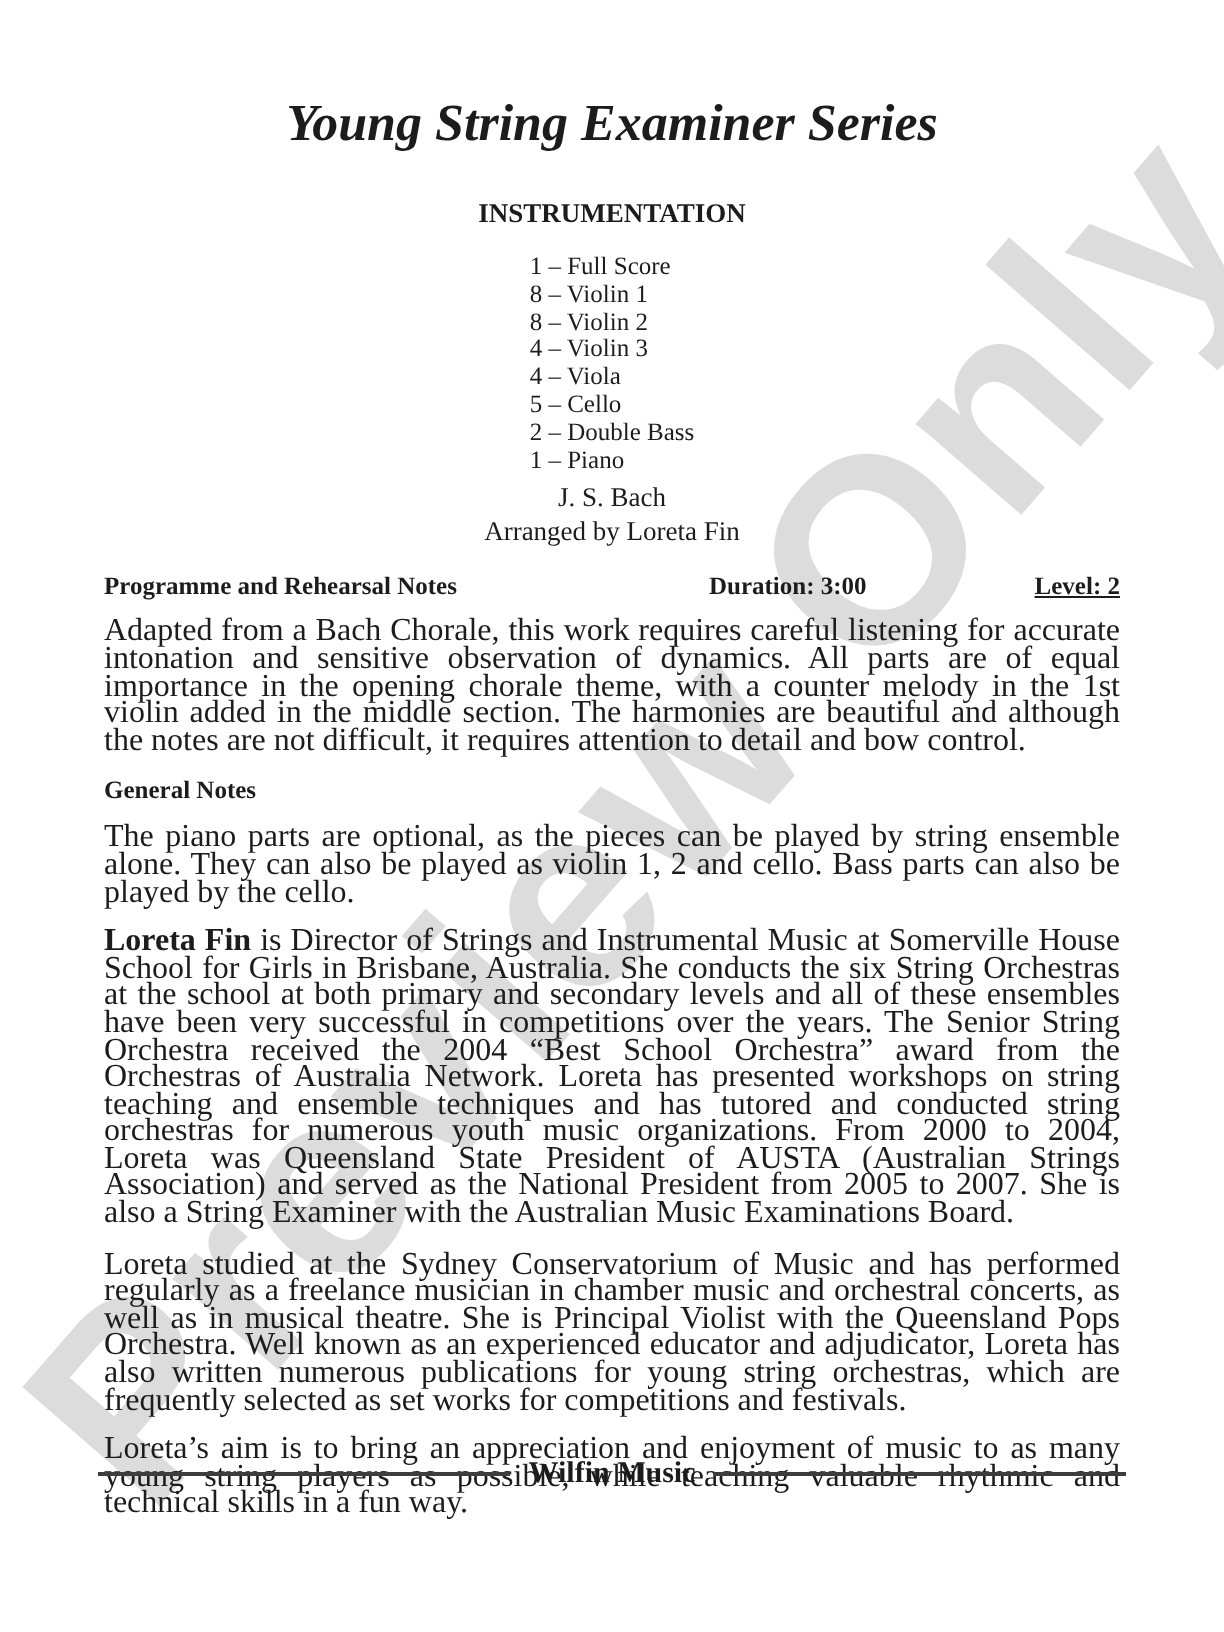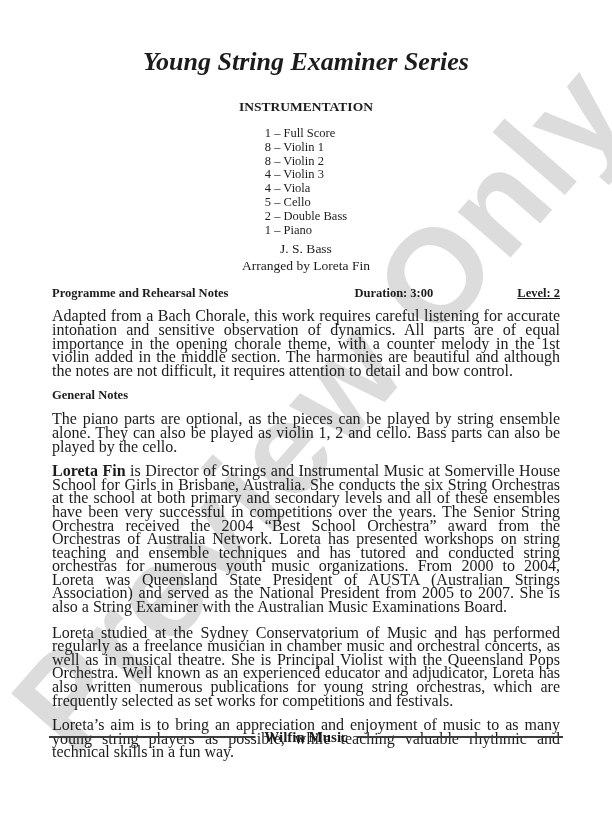--- a/index.html
+++ b/index.html
@@ -126,21 +126,21 @@
     <li>1 – Full Score</li>
     <li>8 – Violin 1</li>
     <li>8 – Violin 2</li>
     <li>4 – Violin 3</li>
     <li>4 – Viola</li>
     <li>5 – Cello</li>
     <li>2 – Double Bass</li>
     <li>1 – Piano</li>
   </ul>
 
-  <div class="composer">J. S. Bass</div>
+  <div class="composer">J. S. Bach</div>
   <div class="arranger">Arranged by Loreta Fin</div>
 
   <div class="meta-row">
     <span class="notes-heading">Programme and Rehearsal Notes</span>
     <span class="duration">Duration: 3:00</span>
     <span class="level">Level: 2</span>
   </div>
 
   <p class="body-text p1">Adapted from a Bach Chorale, this work requires careful listening for accurate intonation and sensitive observation of dynamics. All parts are of equal importance in the opening chorale theme, with a counter melody in the 1st violin added in the middle section. The harmonies are beautiful and although the notes are not difficult, it requires attention to detail and bow control.</p>
 

